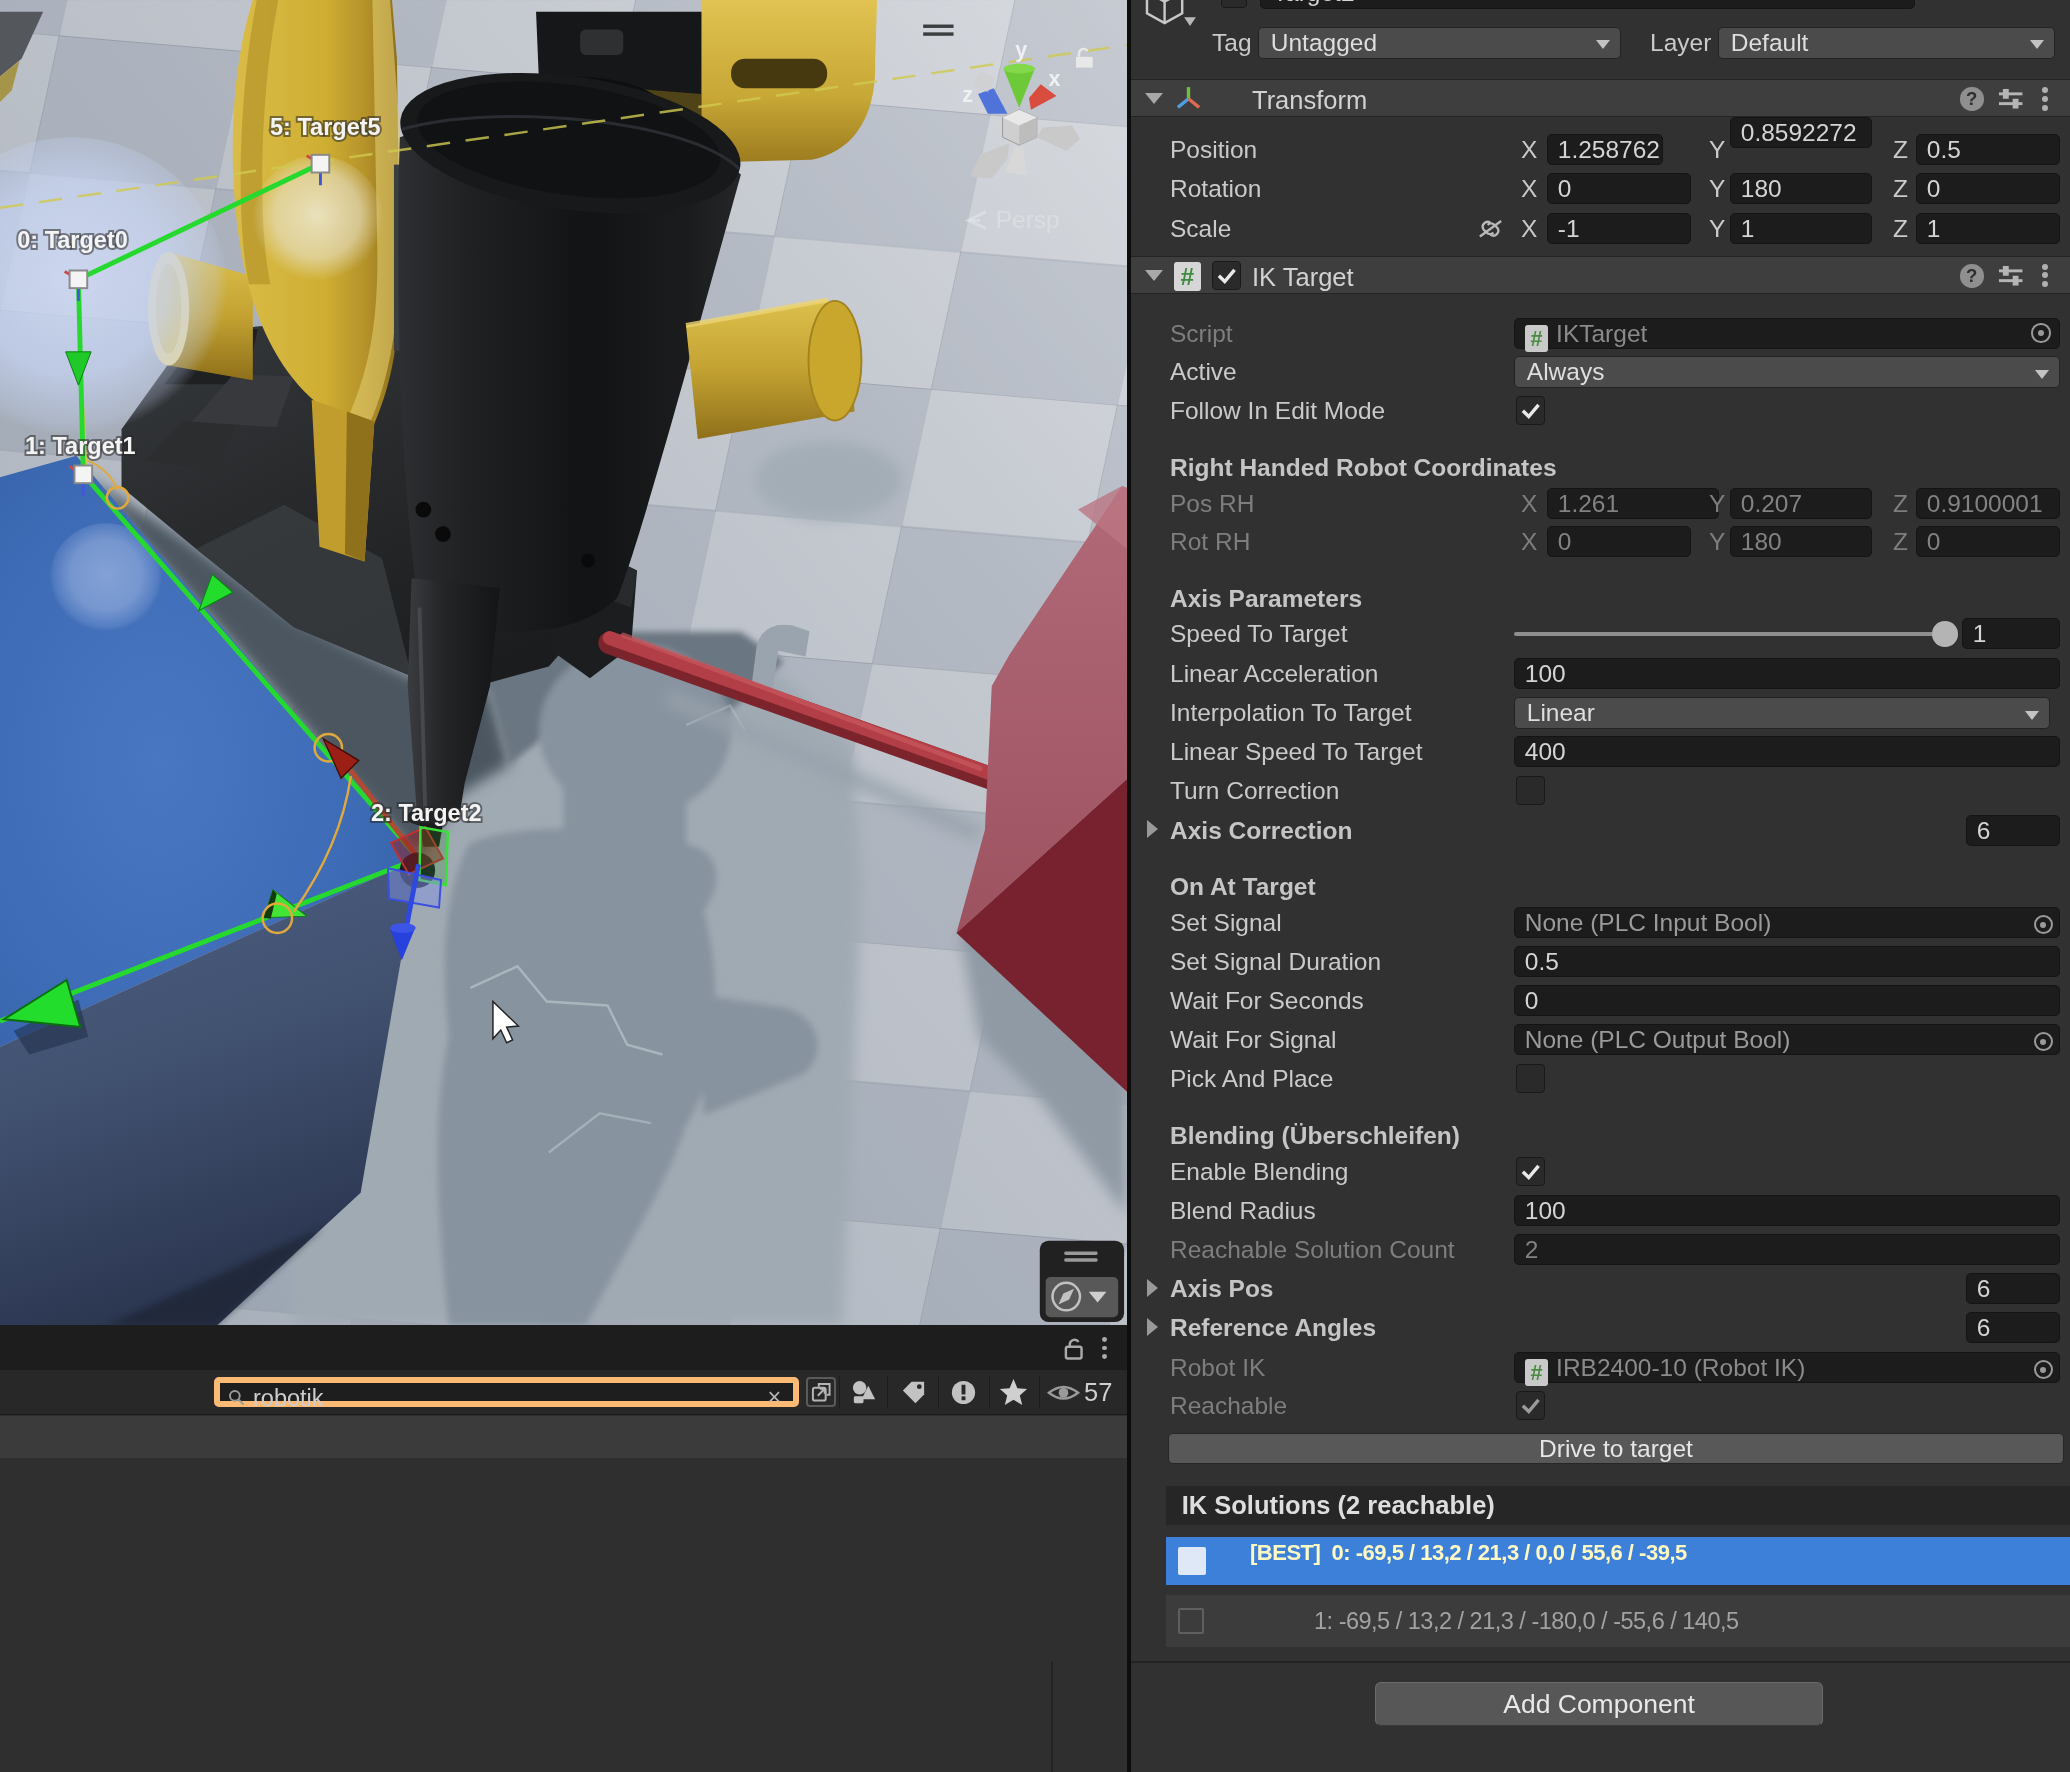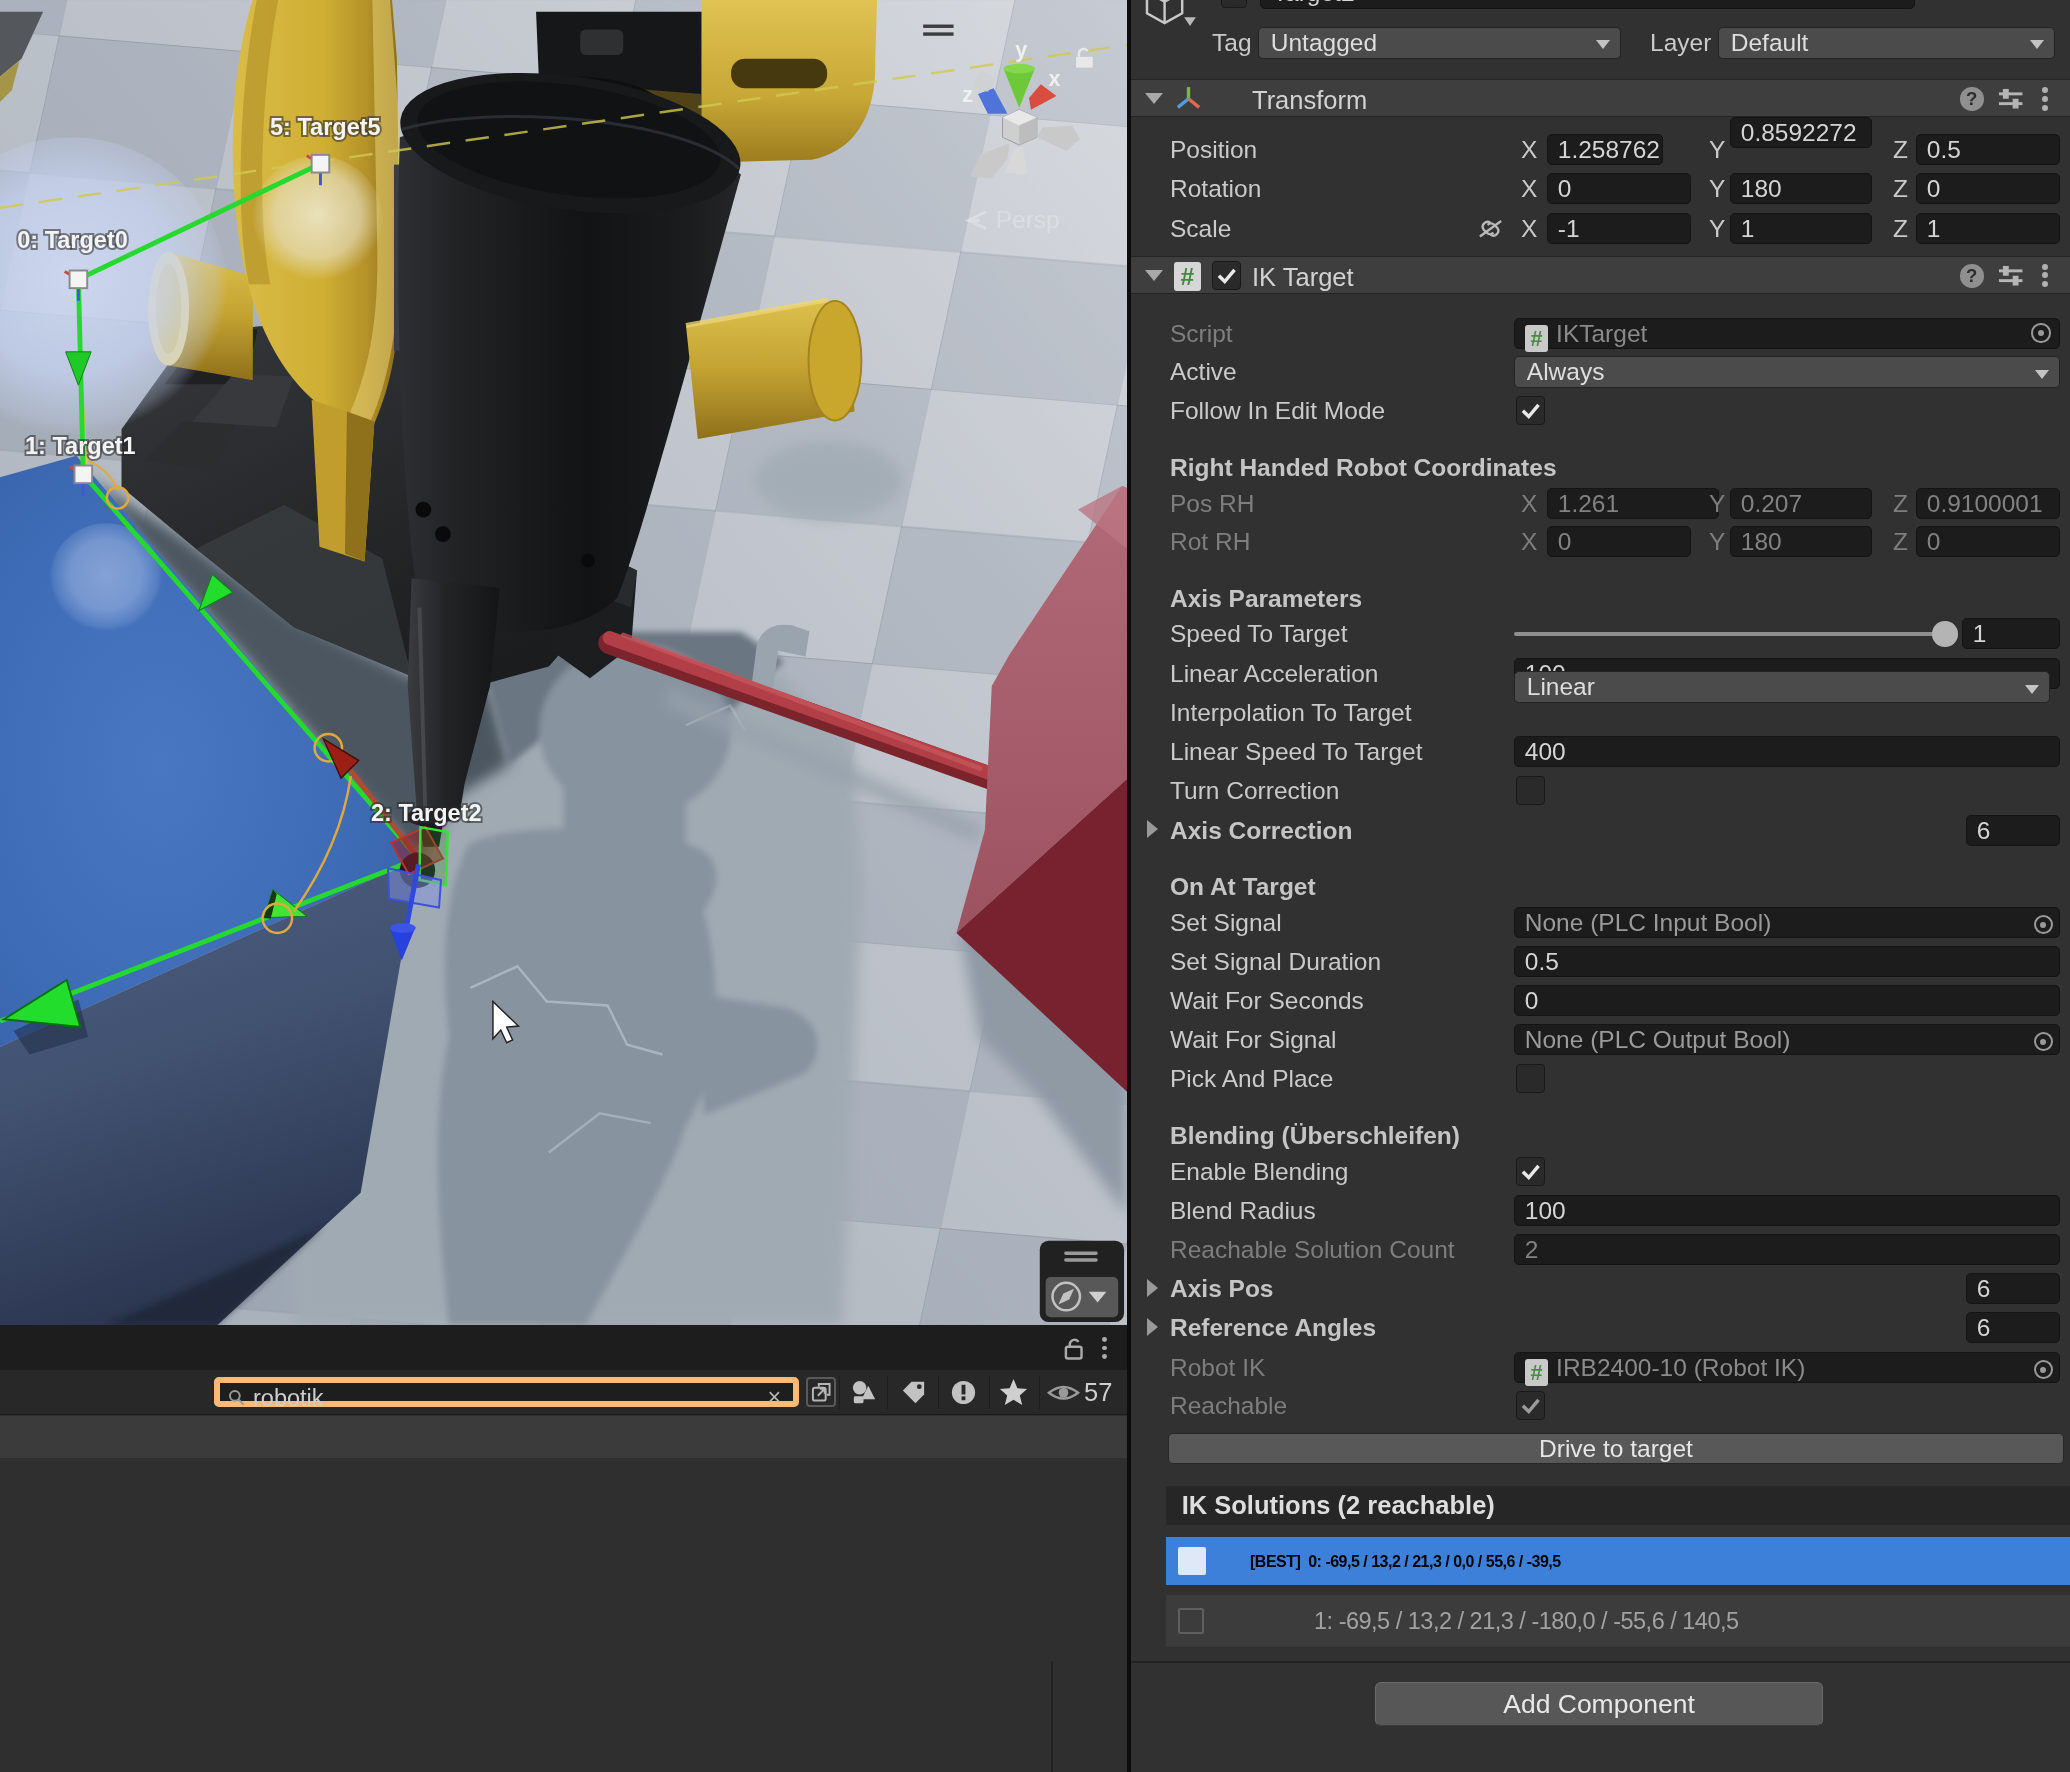--- a/index.html
+++ b/index.html
@@ -132,21 +132,21 @@
     <div class="lbl dis" style="left:762px;top:526px">Z</div>
     <div class="fld dis" style="left:785px;top:526px;width:144px">0</div>
     <div class="lbl b" style="left:39px;top:583px">Axis Parameters</div>
     <div class="lbl " style="left:39px;top:618px">Speed To Target</div>
     <div class="abs" style="left:383px;top:632px;width:434px;height:3.9px;background:#8f8f8f;border-radius:2px"></div>
     <div class="abs" style="left:801px;top:621px;width:25.5px;height:25.5px;background:#b4b4b4;border-radius:50%"></div>
     <div class="fld " style="left:831px;top:618px;width:98px">1</div>
     <div class="lbl " style="left:39px;top:658px">Linear Acceleration</div>
     <div class="fld " style="left:383px;top:658px;width:546px">100</div>
     <div class="lbl " style="left:39px;top:697px">Interpolation To Target</div>
-    <div class="drop" style="left:383px;top:671px;width:536px">Linear<span class="ar"></span></div>
+    <div class="drop" style="left:383px;top:697px;width:536px">Linear<span class="ar"></span></div>
     <div class="lbl " style="left:39px;top:736px">Linear Speed To Target</div>
     <div class="fld " style="left:383px;top:736px;width:546px">400</div>
     <div class="lbl " style="left:39px;top:775px">Turn Correction</div>
     <div class="cb" style="left:385px;top:776px"></div>
     <div class="tri trir" style="left:15.7px;top:820px"></div>
     <div class="lbl b" style="left:39px;top:815px">Axis Correction</div>
     <div class="fld " style="left:835px;top:815px;width:94px">6</div>
     <div class="lbl b" style="left:39px;top:871px">On At Target</div>
     <div class="lbl " style="left:39px;top:907px">Set Signal</div>
     <div class="fld obj " style="left:383px;top:907px;width:546px"><span style="color:#9a9a9a">None (PLC Input Bool)</span><span class="dot"></span></div>
@@ -176,21 +176,21 @@
     <div class="lbl dis" style="left:39px;top:1352px">Robot IK</div>
     <div class="fld obj " style="left:383px;top:1352px;width:546px"><span class="sic">#</span><span style="color:#8a8a8a">IRB2400-10 (Robot IK)</span><span class="dot"></span></div>
     <div class="lbl dis" style="left:39px;top:1390px">Reachable</div>
     <div class="cb" style="left:385px;top:1391px"><svg width="27.4" height="27.4" viewBox="0 0 28 28">
         <path d="M6 14 L12 20 L22 8" stroke="#9a9a9a" stroke-width="3.5" fill="none"></path>
       </svg></div>
     <div class="abs" style="left:37px;top:1433px;width:896px;height:31px;background:#585858;border:1px solid #272727;border-radius:4.9px;font-size:24.5px;color:#e6e6e6;text-align:center;line-height:29px">Drive to target</div>
     <div class="abs" style="left:35px;top:1486px;width:904px;height:39px;background:#262627;font-size:25.5px;font-weight:bold;color:#dedede;line-height:39px;padding-left:15.7px">IK Solutions (2 reachable)</div>
     <div class="abs" style="left:35px;top:1537px;width:904px;height:48px;background:#3d80d9">
       <div class="abs" style="left:11.8px;top:9.8px;width:28px;height:28px;background:#dfe8f6;border-radius:2px"></div>
-      <div class="abs" style="left:84px;top:16px;font-size:16px;font-weight:bold;color:#000000;letter-spacing:-0.5px;white-space:nowrap">[BEST]&nbsp; 0: -69,5 / 13,2 / 21,3 / 0,0 / 55,6 / -39,5</div>
+      <div class="abs" style="left:84px;top:3px;font-size:22px;font-weight:bold;color:#fef9c3;letter-spacing:-0.5px;white-space:nowrap">[BEST]&nbsp; 0: -69,5 / 13,2 / 21,3 / 0,0 / 55,6 / -39,5</div>
     </div>
     <div class="abs" style="left:35px;top:1595px;width:904px;height:52px;background:#3c3c3d">
       <div class="abs" style="left:11.8px;top:12.7px;width:26.5px;height:26.5px;border:2.9px solid #5f5f5f;border-radius:2px"></div>
       <div class="abs" style="left:148px;top:12.7px;font-size:23.5px;color:#a2a2a2;letter-spacing:-0.5px;white-space:nowrap">1: -69,5 / 13,2 / 21,3 / -180,0 / -55,6 / 140,5</div>
     </div>
     <div class="abs" style="left:0;top:1661px;width:939px;height:2px;background:#232323"></div>
     <div class="abs" style="left:244px;top:1682px;width:448px;height:44px;background:#575757;border:1px solid #6b6b6b;border-bottom-color:#3a3a3a;border-radius:5.9px;font-size:26.5px;color:#e8e8e8;text-align:center;line-height:42px">Add Component</div>
   </div>
 <div class="abs" style="left:1127px;top:0;width:3.9px;height:1772px;background:#0d0d0d"></div>
 <div class="abs" style="left:0;top:0;width:1127px;height:11.8px;background:#3c3c3c;border-top:2px solid #282828">

